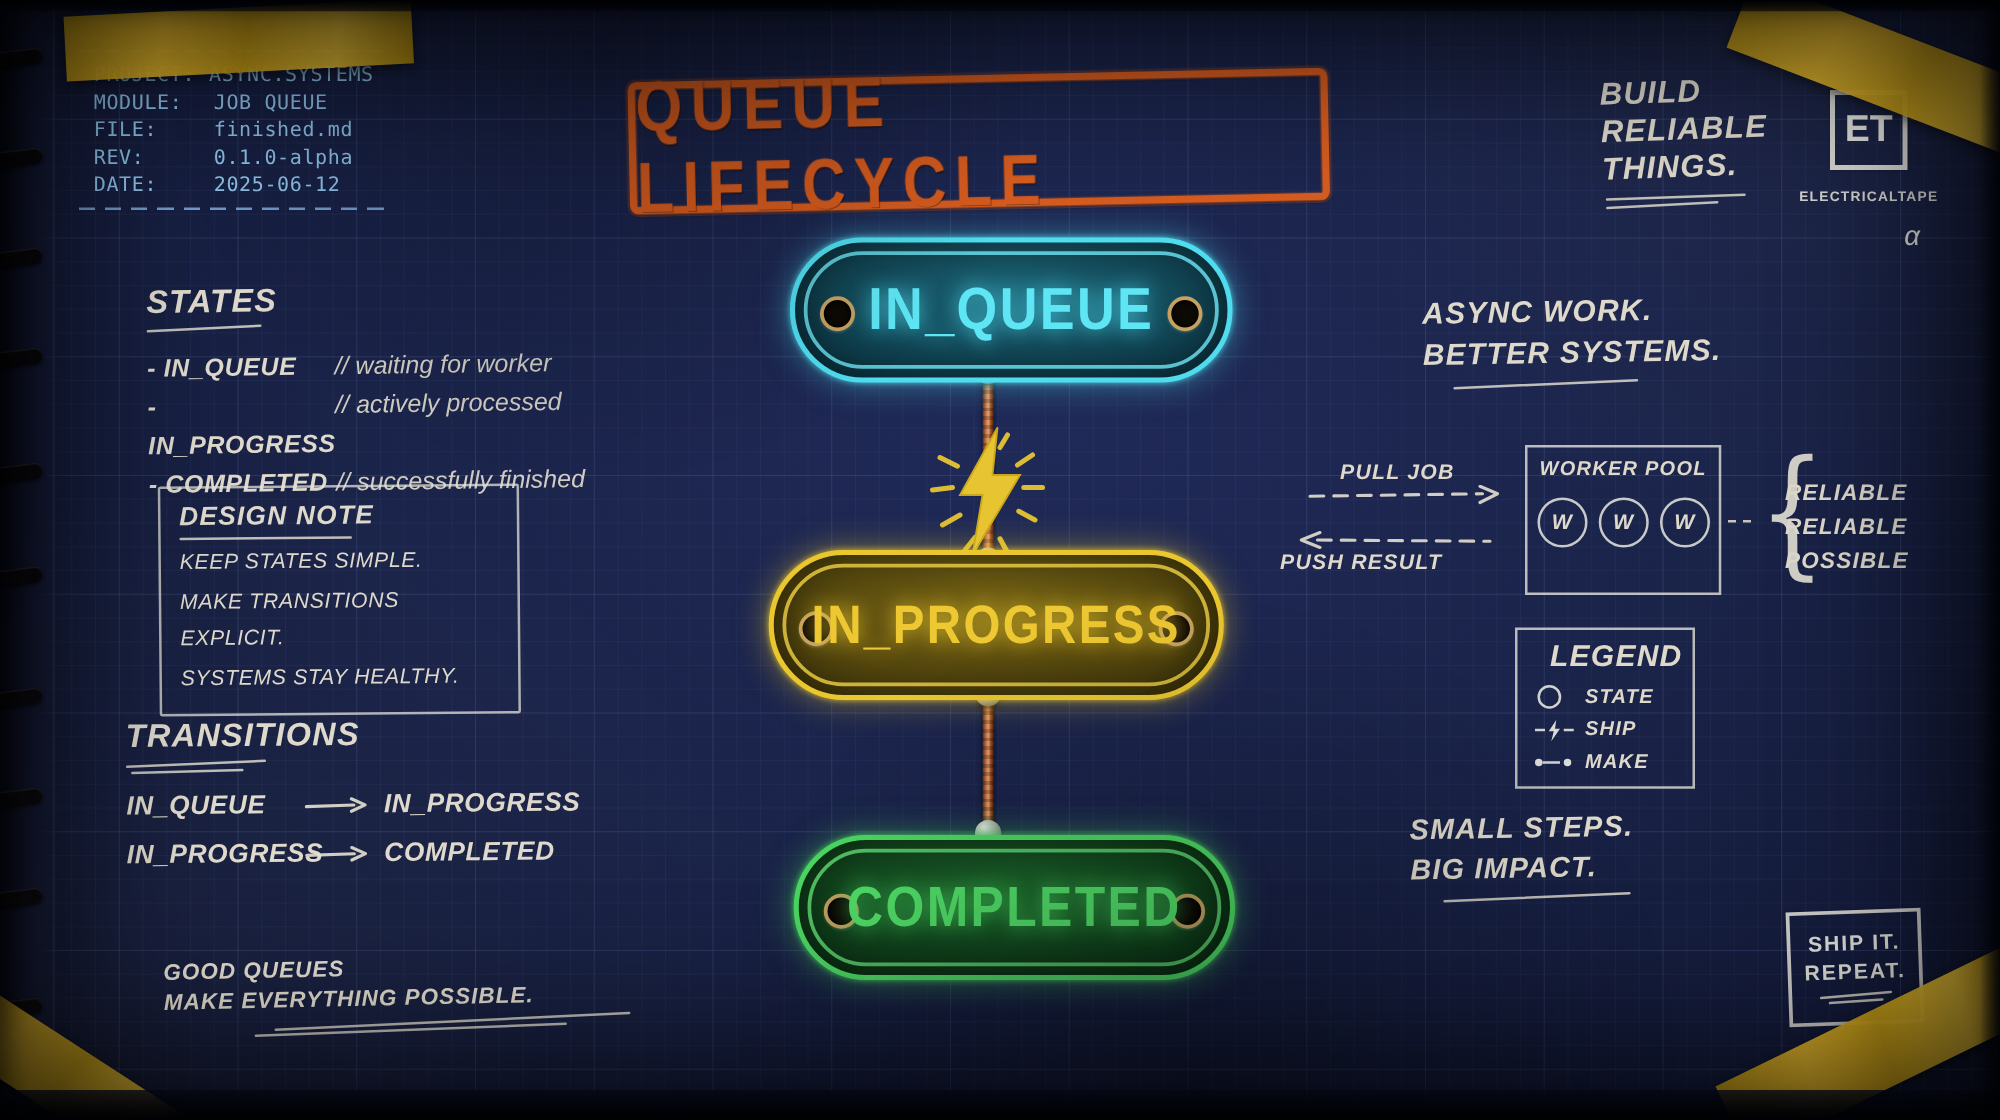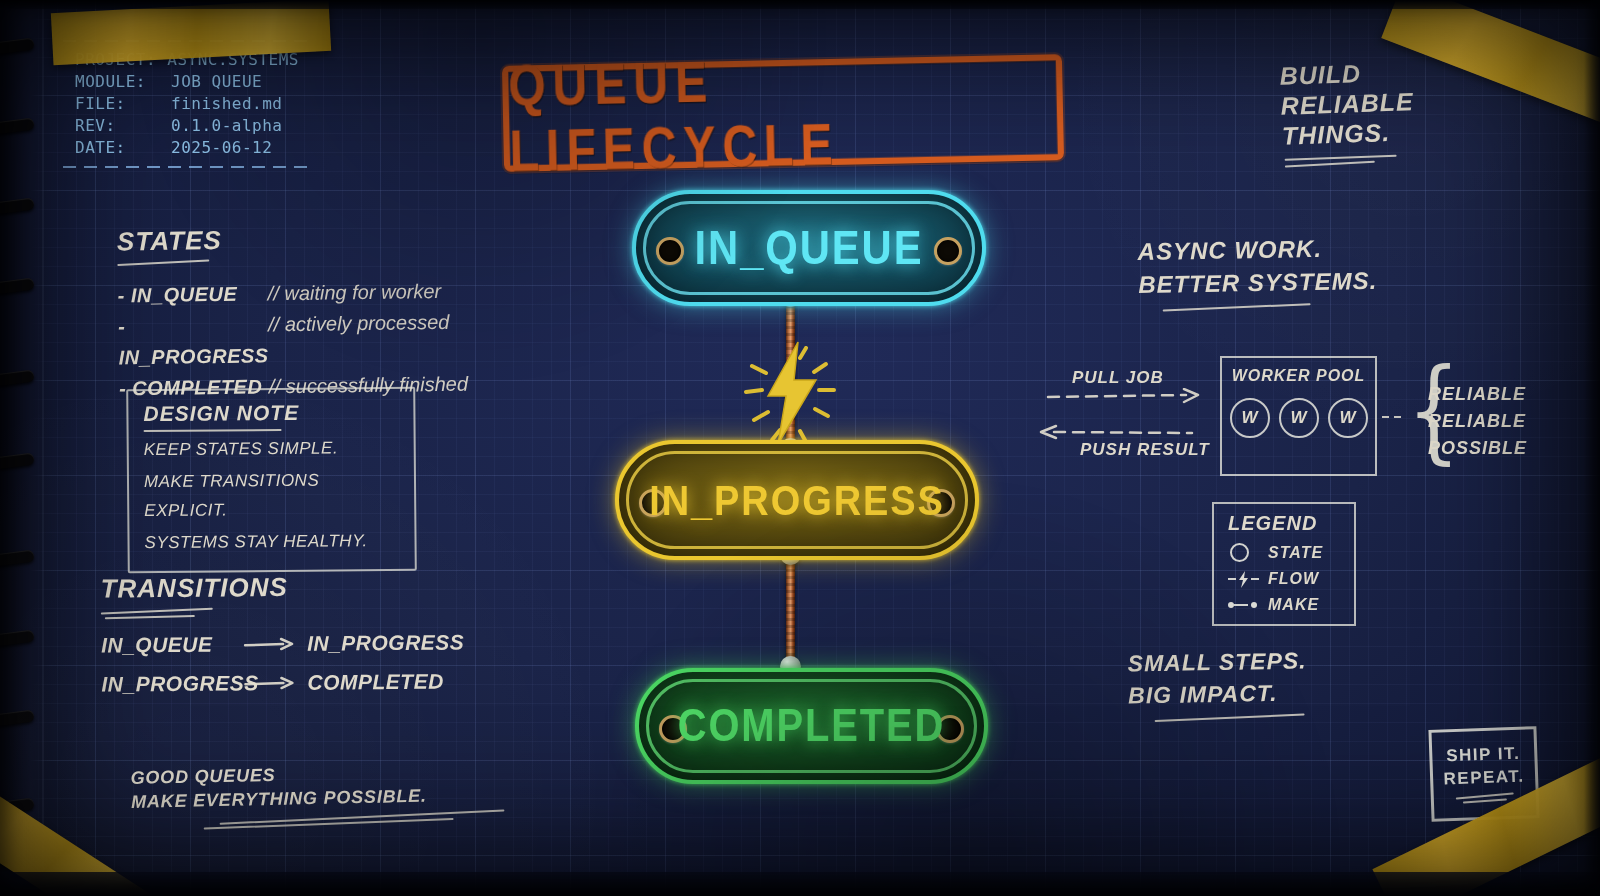--- a/index.html
+++ b/index.html
@@ -125,36 +125,36 @@
   .wire.w2{top:552px;height:118px;}
   .ball{position:absolute;width:21px;height:21px;border-radius:50%;
         background:radial-gradient(circle at 34% 28%, #f2f2f2, #a8a8a8 48%, #474747);box-shadow:0 2px 4px rgba(0,0,0,.6);}
   .b1{left:780px;top:286px;} .b2{left:780px;top:438px;} .b3{left:780px;top:544px;} .b4{left:780px;top:656px;}
   .bolt-wrap{position:absolute;left:742px;top:336px;}
   
   .async{position:absolute;left:1138px;top:233px;transform:rotate(-1deg);}
   .async .ln{font-size:24px;line-height:33px;font-weight:bold;letter-spacing:1px;}
   .async .u1{width:148px;margin-left:24px;margin-top:7px;transform:rotate(-1.5deg);}
   .plabel{position:absolute;font-size:17px;font-weight:bold;letter-spacing:1px;font-style:italic;color:var(--chalk,#ded9cb);}
-  .pull-l{left:1072px;top:368px;} .push-l{left:1080px;top:440px;font-style:italic;}
+  .pull-l{left:1072px;top:368px;} .push-l{left:1024px;top:440px;font-style:italic;}
   .harrow{position:absolute;}
   .wbox{position:absolute;left:1220px;top:356px;width:153px;height:116px;border:2px solid rgba(228,228,219,.8);}
   .wbox .t{margin-top:9px;text-align:center;font-size:16px;font-weight:bold;font-style:italic;letter-spacing:1px;}
   .wrow{display:flex;justify-content:center;gap:9px;margin-top:13px;}
   .wc{width:36px;height:36px;border-radius:50%;border:2px solid rgba(230,230,222,.85);display:flex;align-items:center;
         justify-content:center;font-size:17px;font-weight:bold;font-style:italic;}
   .brace-dash{position:absolute;left:1382px;top:416px;width:20px;height:2px;
         background:repeating-linear-gradient(90deg, rgba(228,224,210,.85) 0 7px, transparent 7px 12px);}
   .brace{position:absolute;left:1398px;top:356px;font-family:"DejaVu Serif",serif;font-size:112px;font-weight:normal;
         color:rgba(230,227,214,.9);transform:scale(.75,1);line-height:108px;}
   .traits{position:absolute;left:1428px;top:381px;}
   .traits .ln{font-size:18px;line-height:27px;font-weight:bold;letter-spacing:1px;font-style:italic;}
   
   .legend{position:absolute;left:1212px;top:502px;width:126px;border:2px solid rgba(228,228,219,.78);padding:8px 0 10px 14px;}
-  .legend .h{font-size:20px;font-weight:bold;font-style:italic;letter-spacing:1px;}
+  .legend .h{font-size:24px;font-weight:bold;font-style:italic;letter-spacing:1px;margin-left:12px;}
   .lrow{display:flex;align-items:center;margin-top:8px;font-size:16px;font-weight:bold;font-style:italic;letter-spacing:1px;}
   .lsym{width:40px;display:inline-flex;align-items:center;}
   .sym-circle{width:15px;height:15px;border-radius:50%;border:2.5px solid rgba(230,230,222,.9);margin-left:2px;}
   .sym-dash{width:8px;height:2.5px;background:rgba(230,230,222,.9);}
   .sym-dot{width:6px;height:6px;border-radius:50%;background:rgba(230,230,222,.95);}
   .sym-line{width:14px;height:2.5px;background:rgba(230,230,222,.9);}
   
   .impact{position:absolute;left:1128px;top:646px;transform:rotate(-1deg);}
   .impact .ln{font-size:23px;line-height:32px;font-weight:bold;letter-spacing:1px;}
   .impact .u1{width:150px;margin-left:26px;margin-top:7px;transform:rotate(-1.5deg);}
@@ -218,20 +218,27 @@
   </div>
 
   <div class="tagline hand">
     <div class="ln">BUILD</div>
     <div class="ln">RELIABLE</div>
     <div class="ln">THINGS.</div>
     <div class="uwrap">
         <div class="uline"></div>
       <div class="uline" style="width:90px;margin-top:4px;transform:rotate(-1deg)"></div>
       </div>
+  </div>
+  <div class="brand">
+    <div class="brand-box">
+      <b>ET</b>
+    </div>
+    <div class="brand-alpha">α</div>
+    <div class="brand-cap">ELECTRICALTAPE</div>
   </div>
 
   <div class="states hand">
     <div class="h">STATES</div>
     <div class="uline hu"></div>
     <div class="rows">
       <div class="srow">
         <span class="nm">- IN_QUEUE</span>
         <span class="cm">// waiting for worker</span>
         </div>
@@ -365,21 +372,21 @@
       <span>STATE</span>
     </div>
     <div class="lrow">
       <span class="lsym">
         <span class="sym-dash"></span>
         <svg width="13" height="17" viewBox="0 0 13 17" style="margin:0 1px;">
           <polygon points="8,0 2,9 6,9 4,17 11,7 7,7" fill="rgba(230,230,222,.95)"></polygon>
         </svg>
         <span class="sym-dash"></span>
       </span>
-      <span>FLOW</span>
+      <span>SHIP</span>
     </div>
     <div class="lrow">
       <span class="lsym">
         <span class="sym-dot"></span>
           <span class="sym-line"></span>
           <span class="sym-dot" style="margin-left:3px;"></span>
       </span>
       <span>MAKE</span>
     </div>
   </div>

